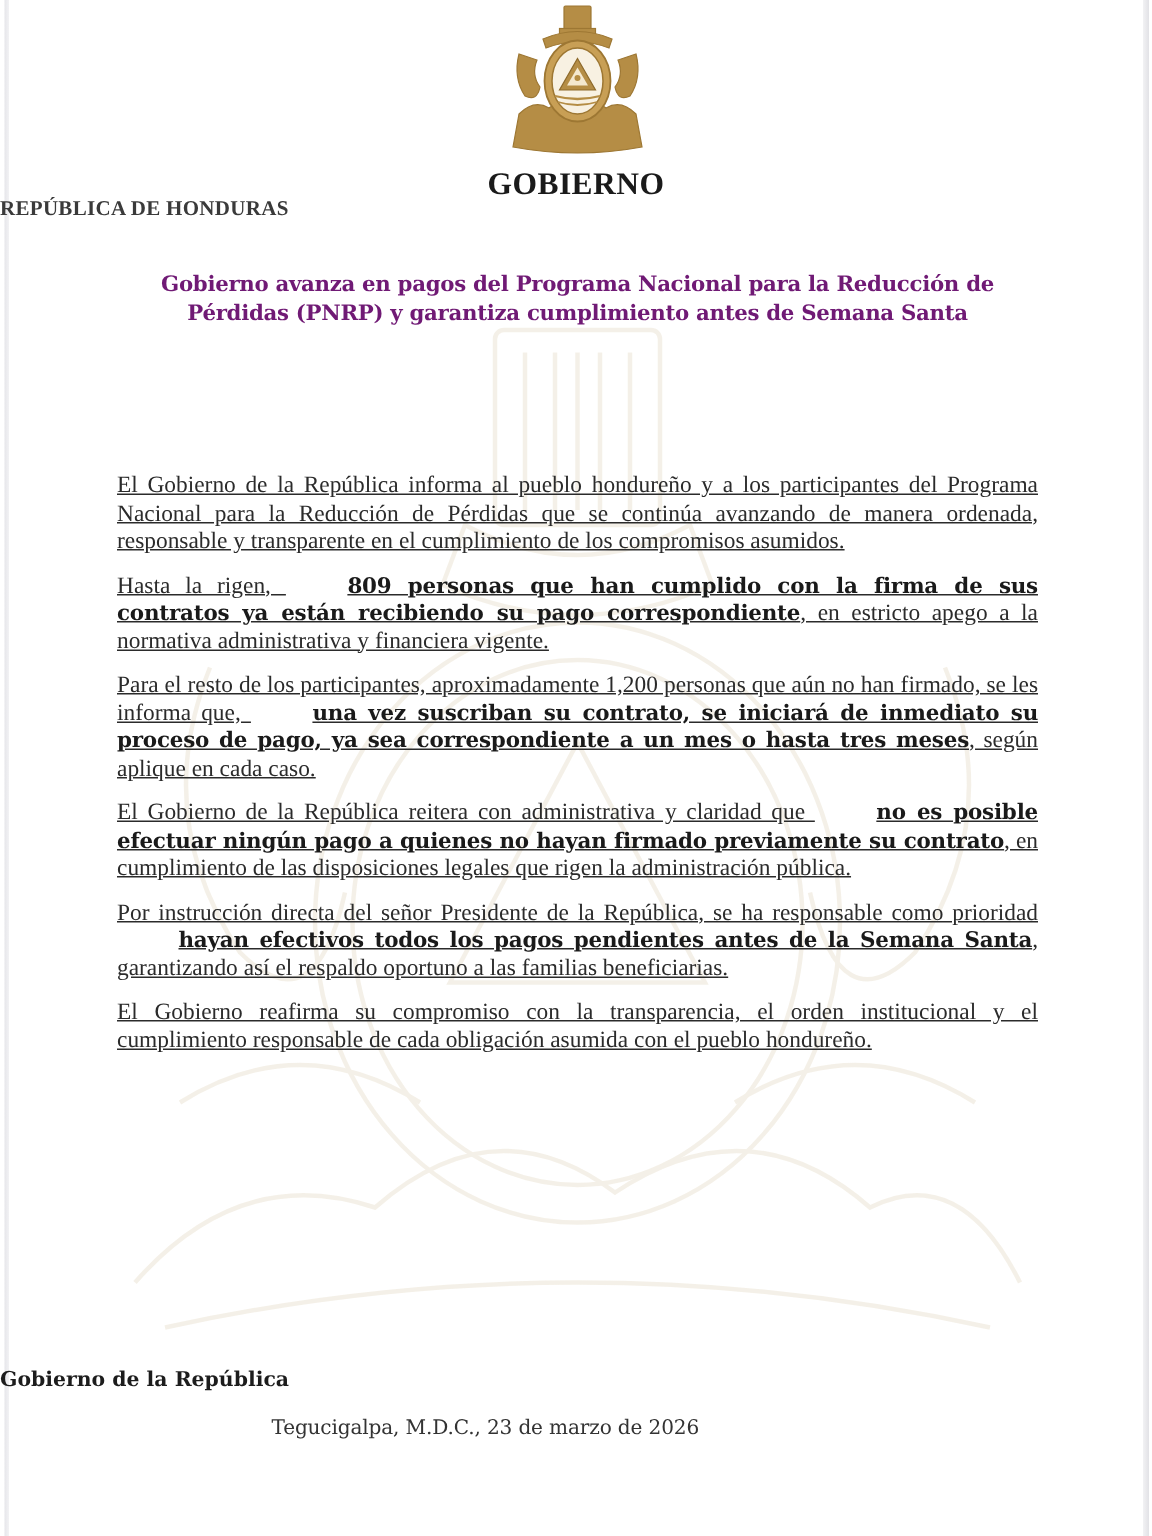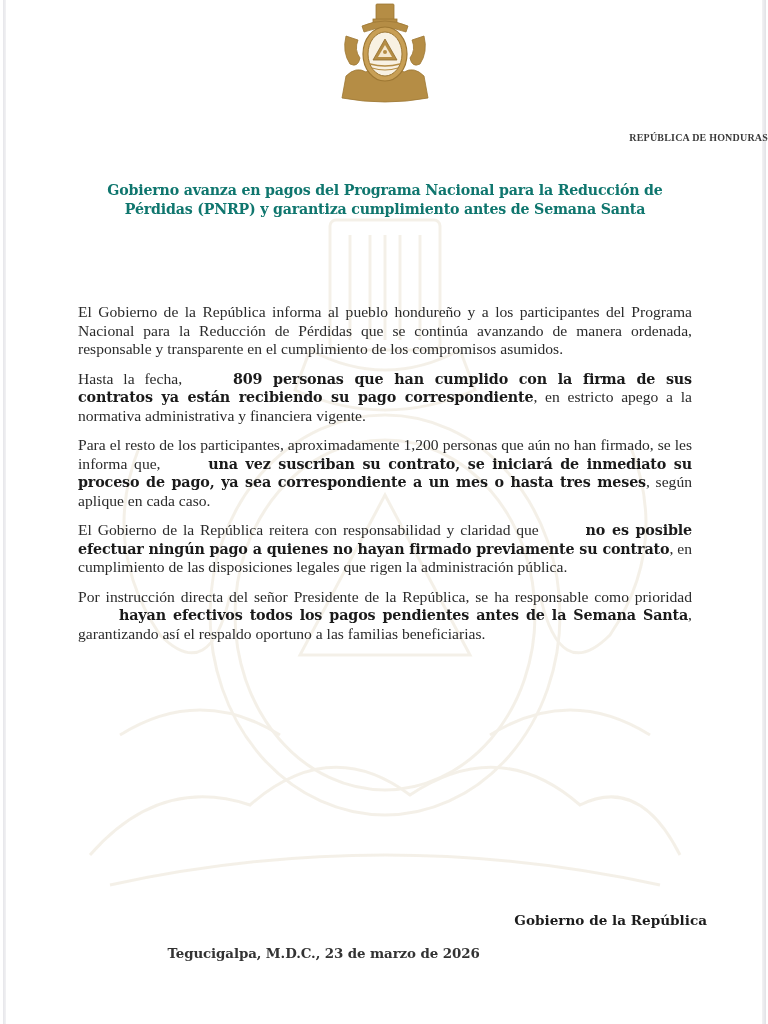--- a/index.html
+++ b/index.html
@@ -48,80 +48,80 @@
       font-family: "Liberation Serif", "DejaVu Serif", serif;
       font-weight: bold;
       font-size: 21px;
       letter-spacing: 0.3px;
       color: #1a1a1a;
     }
     .gov-sub {
       position: absolute;
       left: 0; width: 768px;
       top: 132px;
-      text-align: right;
+      text-align: left;
       font-family: "Liberation Serif", "DejaVu Serif", serif;
       font-weight: bold;
-      font-size: 10px;
+      font-size: 14px;
       letter-spacing: 0.2px;
       color: #3a3a3a;
     }
     .title {
       position: absolute;
       left: 90px; width: 590px;
       top: 181px;
       text-align: center;
       font-family: "DejaVu Serif", "Liberation Serif", serif;
       font-weight: bold;
       font-size: 14.2px;
       line-height: 19px;
-      color: #0f766e;
+      color: #701a75;
       letter-spacing: -0.2px;
     }
     .body {
       position: absolute;
       left: 78px; width: 614px;
-      top: 303px;
+      top: 315px;
       font-family: "Liberation Serif", "DejaVu Serif", serif;
       font-size: 15.6px;
       line-height: 18.5px;
       color: #2b2b2b;
       text-align: justify;
+      text-decoration: underline;
     }
     .body p {
       margin: 0 0 11px 0;
     }
     .body b {
       font-family: "DejaVu Serif", "Liberation Serif", serif;
       font-weight: bold;
       font-size: 14.3px;
       color: #1a1a1a;
       letter-spacing: -0.15px;
       margin-left: 41px;
     }
     .signature {
       position: absolute;
       left: 0; width: 707px;
       top: 912px;
-      text-align: right;
+      text-align: left;
       font-family: "DejaVu Serif", "Liberation Serif", serif;
       font-weight: bold;
       font-size: 13.6px;
       color: #1c1c1c;
     }
     .dateline {
       position: absolute;
       left: 0; width: 647px;
       top: 945px;
       text-align: center;
       font-family: "DejaVu Serif", "Liberation Serif", serif;
       font-size: 13.4px;
       color: #333333;
       letter-spacing: -0.1px;
-      font-weight: bold;
     }
   </style>
 </head>
 <body>
 
 <div class="frame-left"></div>
 <div class="frame-right"></div>
 
 <svg class="watermark" viewBox="0 0 610 690" xmlns="http://www.w3.org/2000/svg">
   <g fill="none" stroke="#ece5d6" stroke-width="3">
@@ -174,37 +174,41 @@
     <ellipse cx="45" cy="52" rx="17" ry="22" fill="#f8f1e2" stroke="#9d7733" stroke-width="1"></ellipse>
 
     <path d="M45 37 L57 58 L33 58 Z" fill="#b58d45" stroke="#8e6a2b" stroke-width="0.8"></path>
     <path d="M45 43 L52 55 L38 55 Z" fill="#f4e8cf"></path>
     <circle cx="45" cy="50" r="2" fill="#b58d45"></circle>
 
     <path d="M30 62 Q45 66 60 62" stroke="#b58d45" stroke-width="1.5" fill="none"></path>
     <path d="M32 66 Q45 70 58 66" stroke="#b58d45" stroke-width="1.2" fill="none"></path>
   </svg>
 
+  <div class="gov-name">GOBIERNO</div>
   <div class="gov-sub">REPÚBLICA DE HONDURAS</div>
 
   <div class="title">Gobierno avanza en pagos del Programa Nacional para la Reducción de Pérdidas (PNRP) y garantiza cumplimiento antes de Semana Santa</div>
 
   <div class="body">
     <p>
       <span>El Gobierno de la República informa al pueblo hondureño y a los participantes del Programa Nacional para la Reducción de Pérdidas que se continúa avanzando de manera ordenada, responsable y transparente en el cumplimiento de los compromisos asumidos.</span>
     </p>
     <p>
-      <span>Hasta la fecha, </span><b>809 personas que han cumplido con la firma de sus contratos ya están recibiendo su pago correspondiente</b><span>, en estricto apego a la normativa administrativa y financiera vigente.</span>
+      <span>Hasta la rigen, </span><b>809 personas que han cumplido con la firma de sus contratos ya están recibiendo su pago correspondiente</b><span>, en estricto apego a la normativa administrativa y financiera vigente.</span>
     </p>
     <p>
       <span>Para el resto de los participantes, aproximadamente 1,200 personas que aún no han firmado, se les informa que, </span><b>una vez suscriban su contrato, se iniciará de inmediato su proceso de pago, ya sea correspondiente a un mes o hasta tres meses</b><span>, según aplique en cada caso.</span>
     </p>
     <p>
-      <span>El Gobierno de la República reitera con responsabilidad y claridad que </span><b>no es posible efectuar ningún pago a quienes no hayan firmado previamente su contrato</b><span>, en cumplimiento de las disposiciones legales que rigen la administración pública.</span>
+      <span>El Gobierno de la República reitera con administrativa y claridad que </span><b>no es posible efectuar ningún pago a quienes no hayan firmado previamente su contrato</b><span>, en cumplimiento de las disposiciones legales que rigen la administración pública.</span>
     </p>
     <p>
       <span>Por instrucción directa del señor Presidente de la República, se ha responsable como prioridad </span><b>hayan efectivos todos los pagos pendientes antes de la Semana Santa</b><span>, garantizando así el respaldo oportuno a las familias beneficiarias.</span>
+    </p>
+    <p>
+      <span>El Gobierno reafirma su compromiso con la transparencia, el orden institucional y el cumplimiento responsable de cada obligación asumida con el pueblo hondureño.</span>
     </p>
   </div>
 
   <div class="signature">Gobierno de la República</div>
   <div class="dateline">Tegucigalpa, M.D.C., 23 de marzo de 2026</div>
 </div>
 
 </body></html>

